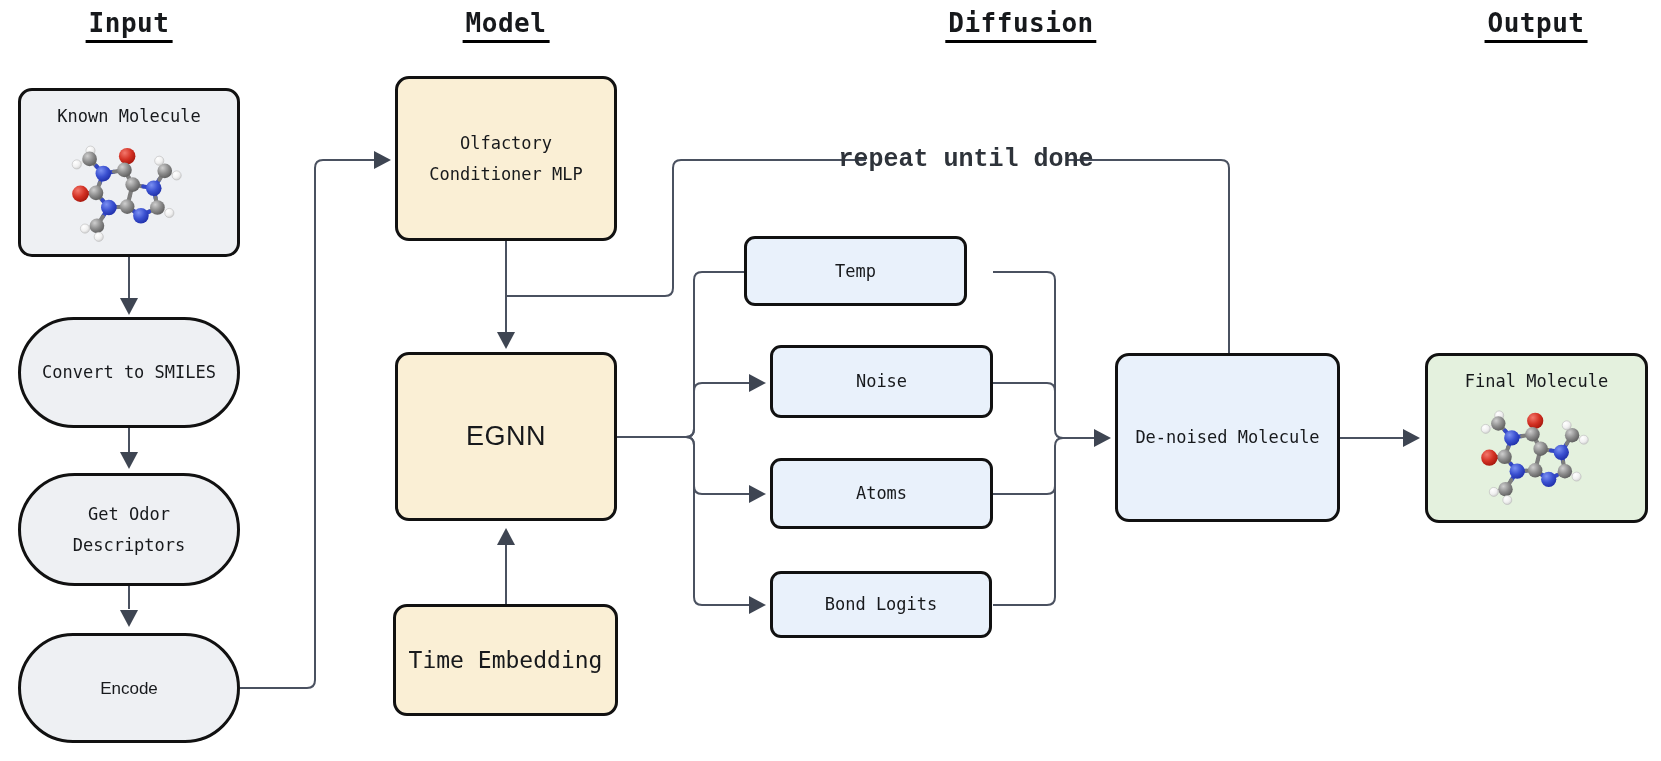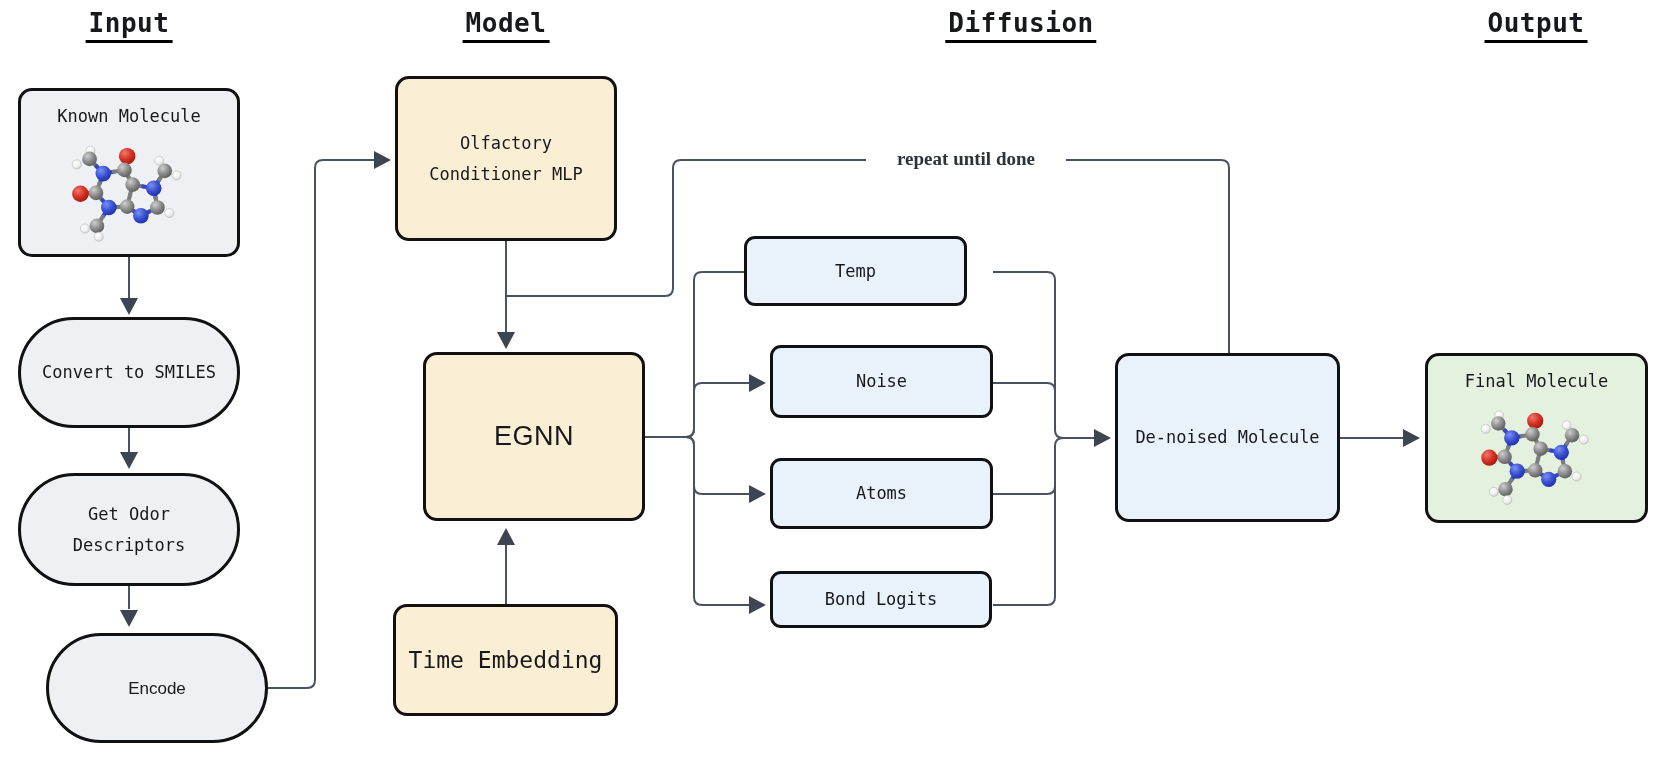--- a/index.html
+++ b/index.html
@@ -30,31 +30,31 @@
     text-align:center;font-size:17px;line-height:31px;
   }
   .r12{border-radius:14px;}
   .r10{border-radius:11px;}
   .stadium{border-radius:58px;background:var(--color-input_fill);}
   .fill-input{background:var(--color-input_fill);}
   .fill-model{background:var(--color-model_fill);}
   .fill-diff{background:var(--color-diffusion_fill);}
   .fill-out{background:var(--color-output_fill);}
   .top-label{justify-content:flex-start;padding-top:10px;}
-  .sans{font-family:"Liberation Sans","DejaVu Sans",sans-serif;margin-left:28px;}
+  .sans{font-family:"Liberation Sans","DejaVu Sans",sans-serif;}
   .egnn-text{font-size:27px;letter-spacing:.5px;}
   .encode-text{font-size:17px;}
   .pad{padding-left:10px;padding-right:10px;}
   .nowrap{white-space:nowrap;}
   .mol{margin-top:4px;display:block;}
   #repeat-label{
     position:absolute;left:866px;top:144px;width:200px;height:30px;z-index:2;
     background:#ffffff;display:flex;align-items:center;justify-content:center;
-    font-family:Liberation Serif, serif;font-weight:bold;
-    font-size:19px;color:var(--color-repeat_text);white-space:nowrap;text-align:center;
+    font-family:Liberation Mono, monospace;font-weight:bold;
+    font-size:25px;color:var(--color-repeat_text);white-space:nowrap;text-align:center;
   }
 </style>
 </head>
 <body>
 
 <div id="canvas">
 
   <svg id="wires" viewBox="0 0 1661 761" xmlns="http://www.w3.org/2000/svg">
     <g stroke="#4a5160" stroke-width="2" fill="none">
 
@@ -227,21 +227,21 @@
   </div>
 
   <div class="node r10 fill-diff" style="left:770px;top:345px;width:223px;height:73px">
     <span>Noise</span>
   </div>
 
   <div class="node r10 fill-diff" style="left:770px;top:458px;width:223px;height:71px">
     <span>Atoms</span>
   </div>
 
-  <div class="node r10 fill-diff" style="left:770px;top:571px;width:222px;height:57px">
+  <div class="node r10 fill-diff" style="left:770px;top:571px;width:222px;height:67px">
     <span>Bond Logits</span>
   </div>
 
   <div class="node r12 fill-diff pad" style="left:1115px;top:353px;width:225px;height:169px">
     <span>De-noised Molecule</span>
   </div>
 
   <div class="node r12 fill-out top-label" style="left:1425px;top:353px;width:223px;height:170px">
     <span>Final Molecule</span>
     <svg class="mol" width="136" height="108" viewBox="0 0 150 120">

